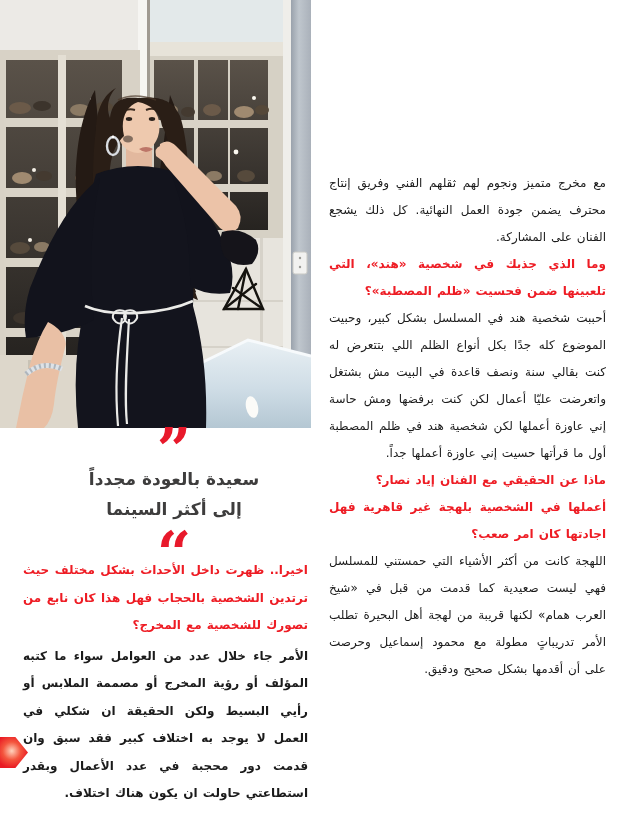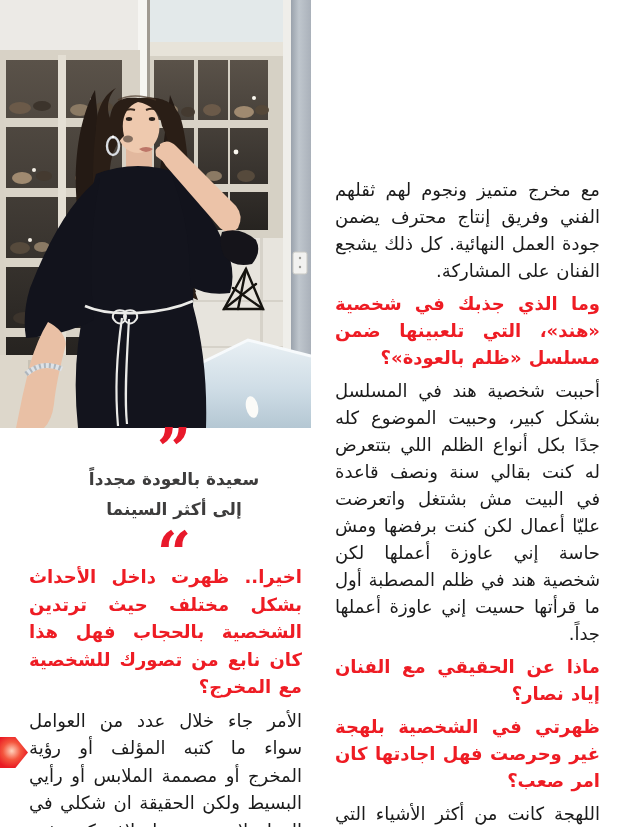--- a/index.html
+++ b/index.html
@@ -6,38 +6,38 @@
   .page{
     position:relative;width:635px;height:827px;background:#ffffff;
     font-family:"DejaVu Sans",sans-serif;overflow:hidden;margin:0 auto;
   }
   .photo{position:absolute;left:0;top:0;width:311px;height:428px;margin:0;}
   .photo svg{display:block;}
 
   
   .right-col{position:absolute;left:329px;top:170px;width:277px;direction:rtl;}
   .para{
-    font-size:18px;line-height:27px;color:#1b1b1b;
-    text-align:justify;text-align-last:right;margin:6px;word-spacing:1px;
+    font-size:12px;line-height:27px;color:#1b1b1b;
+    text-align:justify;text-align-last:right;margin:0;word-spacing:1px;
   }
   .para.q{color:#ee1c24;font-weight:bold;}
 
   
   .pull-quote{position:absolute;left:38px;top:428px;width:272px;text-align:center;direction:rtl;}
   .qmark{
     color:#e8192b;font-family:"DejaVu Serif",serif;font-weight:bold;
     font-size:60px;height:36px;line-height:44px;overflow:visible;user-select:none;
   }
   .qmark.bottom{line-height:58px;height:40px;}
   .pq-line{font-size:17px;font-weight:bold;color:#3e3d3d;line-height:30px;}
 
   
   .left-col{position:absolute;left:23px;top:557px;width:285px;direction:rtl;}
   .left-col .para{line-height:27.5px;}
-  .left-col .ans{margin-top:3px;}
+  .left-col .ans{margin-top:3px;font-weight:bold;}
 
   
   .page-arrow{
     position:absolute;left:0;top:737px;width:28px;height:31px;
     background:radial-gradient(circle at 42% 45%, #ffd3bd 0%, #f4563e 38%, #e91a23 72%);
     clip-path:polygon(0 0,55% 0,100% 50%,55% 100%,0 100%);
   }
 </style>
 </head>
 <body>
@@ -207,24 +207,24 @@
           <path d="M126,311 c9,-3 15,5 8,11 c-7,5 -13,-4 -8,-11 Z" stroke-width="2"></path>
           <path d="M122,318 C117,352 115,392 118,426" stroke-width="2.2"></path>
           <path d="M129,319 C127,356 124,396 127,424" stroke-width="2.2"></path>
         </g>
       </g>
     </svg>
   </figure>
 
   <div class="right-col">
     <p class="para">مع مخرج متميز ونجوم لهم ثقلهم الفني وفريق إنتاج محترف يضمن جودة العمل النهائية. كل ذلك يشجع الفنان على المشاركة.</p>
-    <p class="para q">وما الذي جذبك في شخصية «هند»، التي تلعبينها ضمن مسلسل «ظلم بالعودة»؟</p>
+    <p class="para q">وما الذي جذبك في شخصية «هند»، التي تلعبينها ضمن فحسيت «ظلم المصطبة»؟</p>
     <p class="para">أحببت شخصية هند في المسلسل بشكل كبير، وحبيت الموضوع كله جدًا بكل أنواع الظلم اللي بتتعرض له كنت بقالي سنة ونصف قاعدة في البيت مش بشتغل واتعرضت عليّا أعمال لكن كنت برفضها ومش حاسة إني عاوزة أعملها لكن شخصية هند في ظلم المصطبة أول ما قرأتها حسيت إني عاوزة أعملها جداً.</p>
     <p class="para q">ماذا عن الحقيقي مع الفنان إياد نصار؟</p>
-    <p class="para q">ظهرتي في الشخصية بلهجة غير وحرصت فهل اجادتها كان امر صعب؟</p>
+    <p class="para q">أعملها في الشخصية بلهجة غير قاهرية فهل اجادتها كان امر صعب؟</p>
     <p class="para">اللهجة كانت من أكثر الأشياء التي حمستني للمسلسل فهي ليست صعيدية كما قدمت من قبل في «شيخ العرب همام» لكنها قريبة من لهجة أهل البحيرة تطلب الأمر تدريباتٍ مطولة مع محمود إسماعيل وحرصت على أن أقدمها بشكل صحيح ودقيق.</p>
   </div>
 
   <div class="pull-quote">
     <div class="qmark top">”</div>
     <div class="pq-line">سعيدة بالعودة مجدداً</div>
     <div class="pq-line">إلى أكثر السينما</div>
     <div class="qmark bottom">“</div>
   </div>
 

